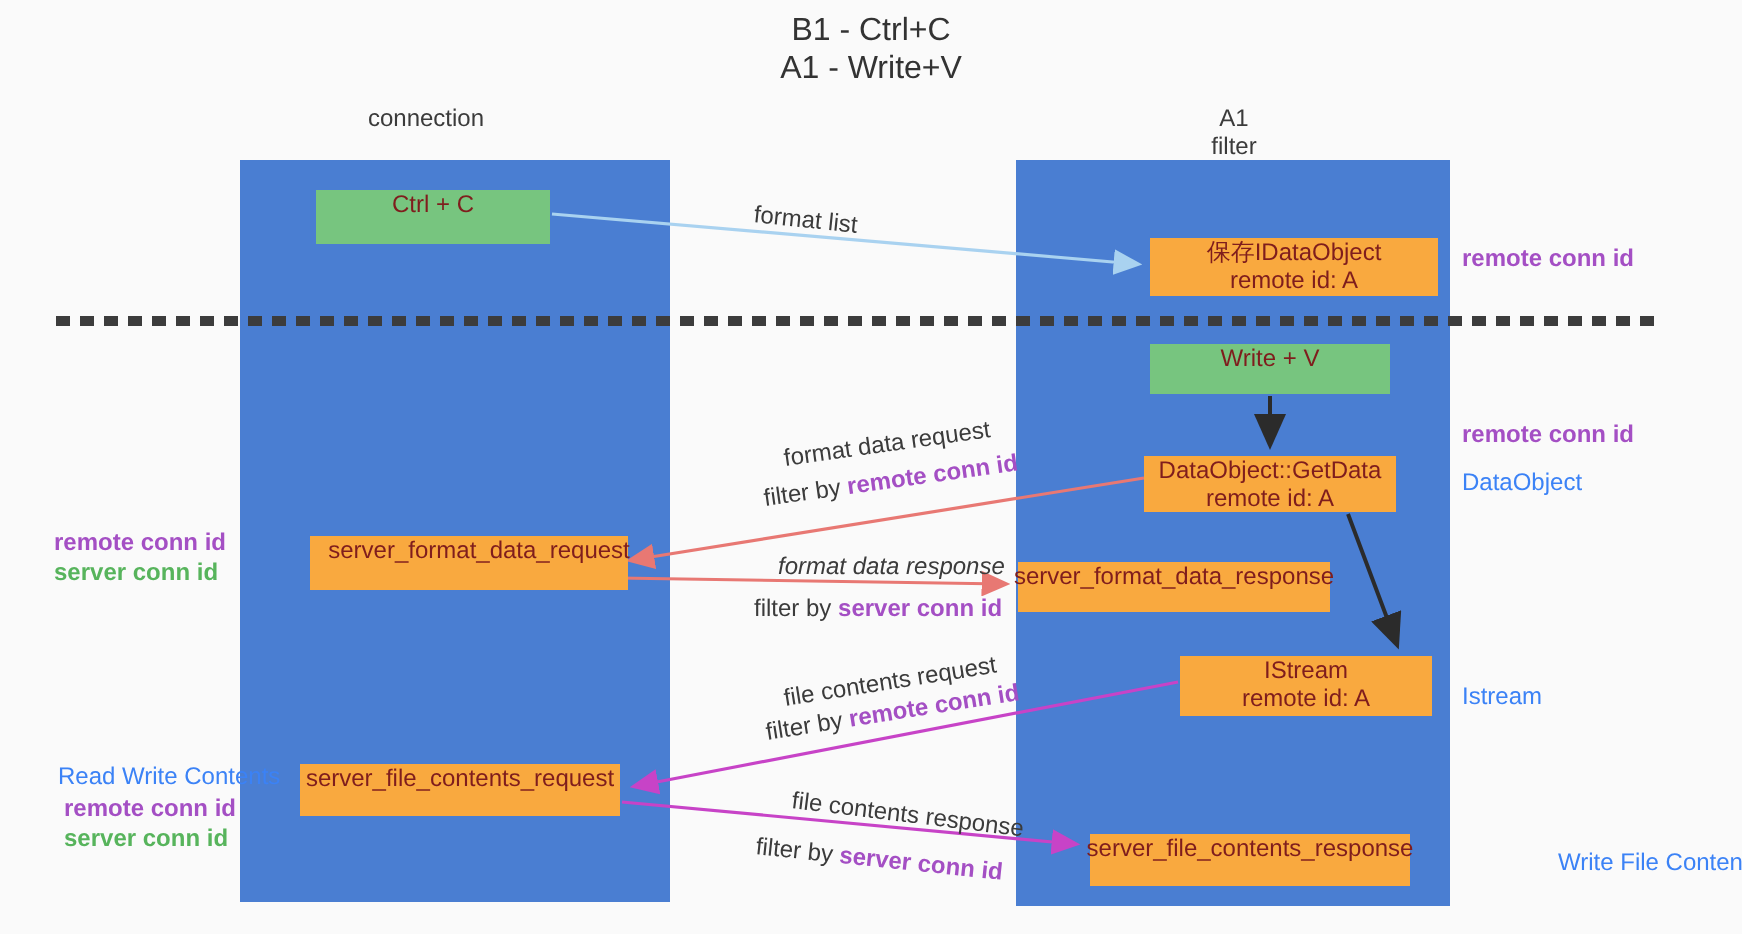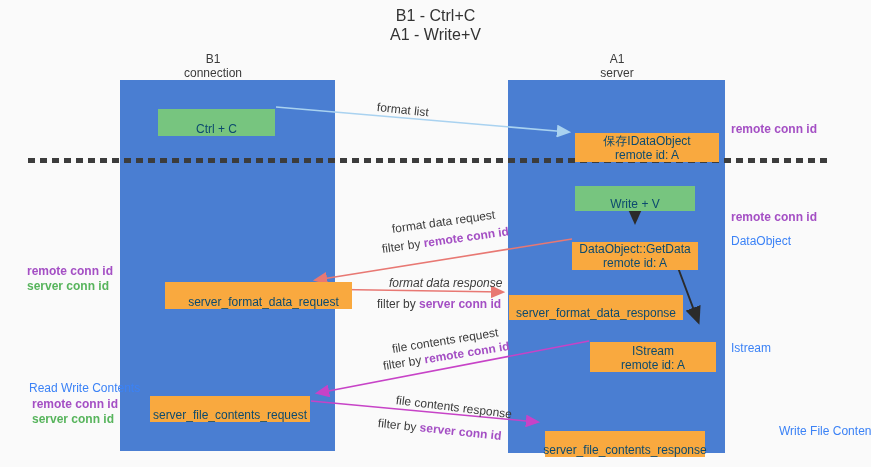--- a/index.html
+++ b/index.html
@@ -17,22 +17,22 @@
     width: 871px; top: 6px; left: 0;
     text-align: center; font-size: 16px; color: #333; line-height: 19px;
   }
   .col-header {
     text-align: center; font-size: 12px; color: #3b3b3b; line-height: 14px;
   }
   .column {
     background: #4a7ed2;
   }
   .node {
-    display: flex; flex-direction: column; align-items: center; justify-content: flex-end;
-    color: #0c4a6e; font-size: 12px; text-align: center; line-height: 14px; margin-top: 14px;
+    display: flex; flex-direction: column; align-items: center; justify-content: flex-start;
+    color: #7f1d1d; font-size: 12px; text-align: center; line-height: 14px;
   }
   .node.green { background: #77c57f; }
   .node.orange { background: #f9a93f; }
   .lbl { font-size: 12px; white-space: nowrap; }
   .lbl.black { color: #3b82f6; }
   .lbl.purple { color: #a44fc4; font-weight: bold; }
   .lbl.greentx { color: #57b45c; font-weight: bold; }
   .arrow-label { font-size: 12px; color: #3b3b3b; white-space: nowrap; transform-origin: left center; }
   .dashed-line {
     height: 5px;
@@ -44,26 +44,25 @@
 <body>
 
 <div id="canvas">
 
   <div class="abs title">
     <div>B1 - Ctrl+C</div>
     <div>A1 - Write+V</div>
   </div>
 
   <div class="abs col-header" style="left:153px; top:52px; width:120px;">
-    <div>B1</div>
     <div>connection</div>
   </div>
   <div class="abs col-header" style="left:557px; top:52px; width:120px;">
     <div>A1</div>
-    <div>server</div>
+    <div>filter</div>
   </div>
 
   <div class="abs column" style="left:120px; top:80px; width:215px; height:371px;"></div>
   <div class="abs column" style="left:508px; top:80px; width:217px; height:373px;"></div>
 
   <div class="abs dashed-line" style="left:28px; top:158px; width:804px;"></div>
 
   <svg class="overlay" width="871" height="467" viewBox="0 0 871 467">
     <defs>
       <marker id="ah-blue" markerWidth="9" markerHeight="8" refX="7" refY="4" orient="auto">
@@ -99,25 +98,25 @@
 
   <div class="abs node green" style="left:575px; top:172px; width:120px; height:25px;">
     <span>Write + V</span>
   </div>
 
   <div class="abs node orange" style="left:572px; top:228px; width:126px; height:28px;">
     <span>DataObject::GetData</span>
     <span>remote id: A</span>
   </div>
 
-  <div class="abs node orange" style="left:165px; top:268px; width:187px; height:27px;padding-left:10px;">
+  <div class="abs node orange" style="left:155px; top:268px; width:159px; height:27px;padding-left:10px;">
     <span>server_format_data_request</span>
   </div>
 
-  <div class="abs node orange" style="left:509px; top:281px; width:174px; height:25px;">
+  <div class="abs node orange" style="left:509px; top:281px; width:156px; height:25px;">
     <span>server_format_data_response</span>
   </div>
 
   <div class="abs node orange" style="left:590px; top:328px; width:126px; height:30px;">
     <span>IStream</span>
     <span>remote id: A</span>
   </div>
 
   <div class="abs node orange" style="left:545px; top:417px; width:160px; height:26px;">
     <span>server_file_contents_response</span>

